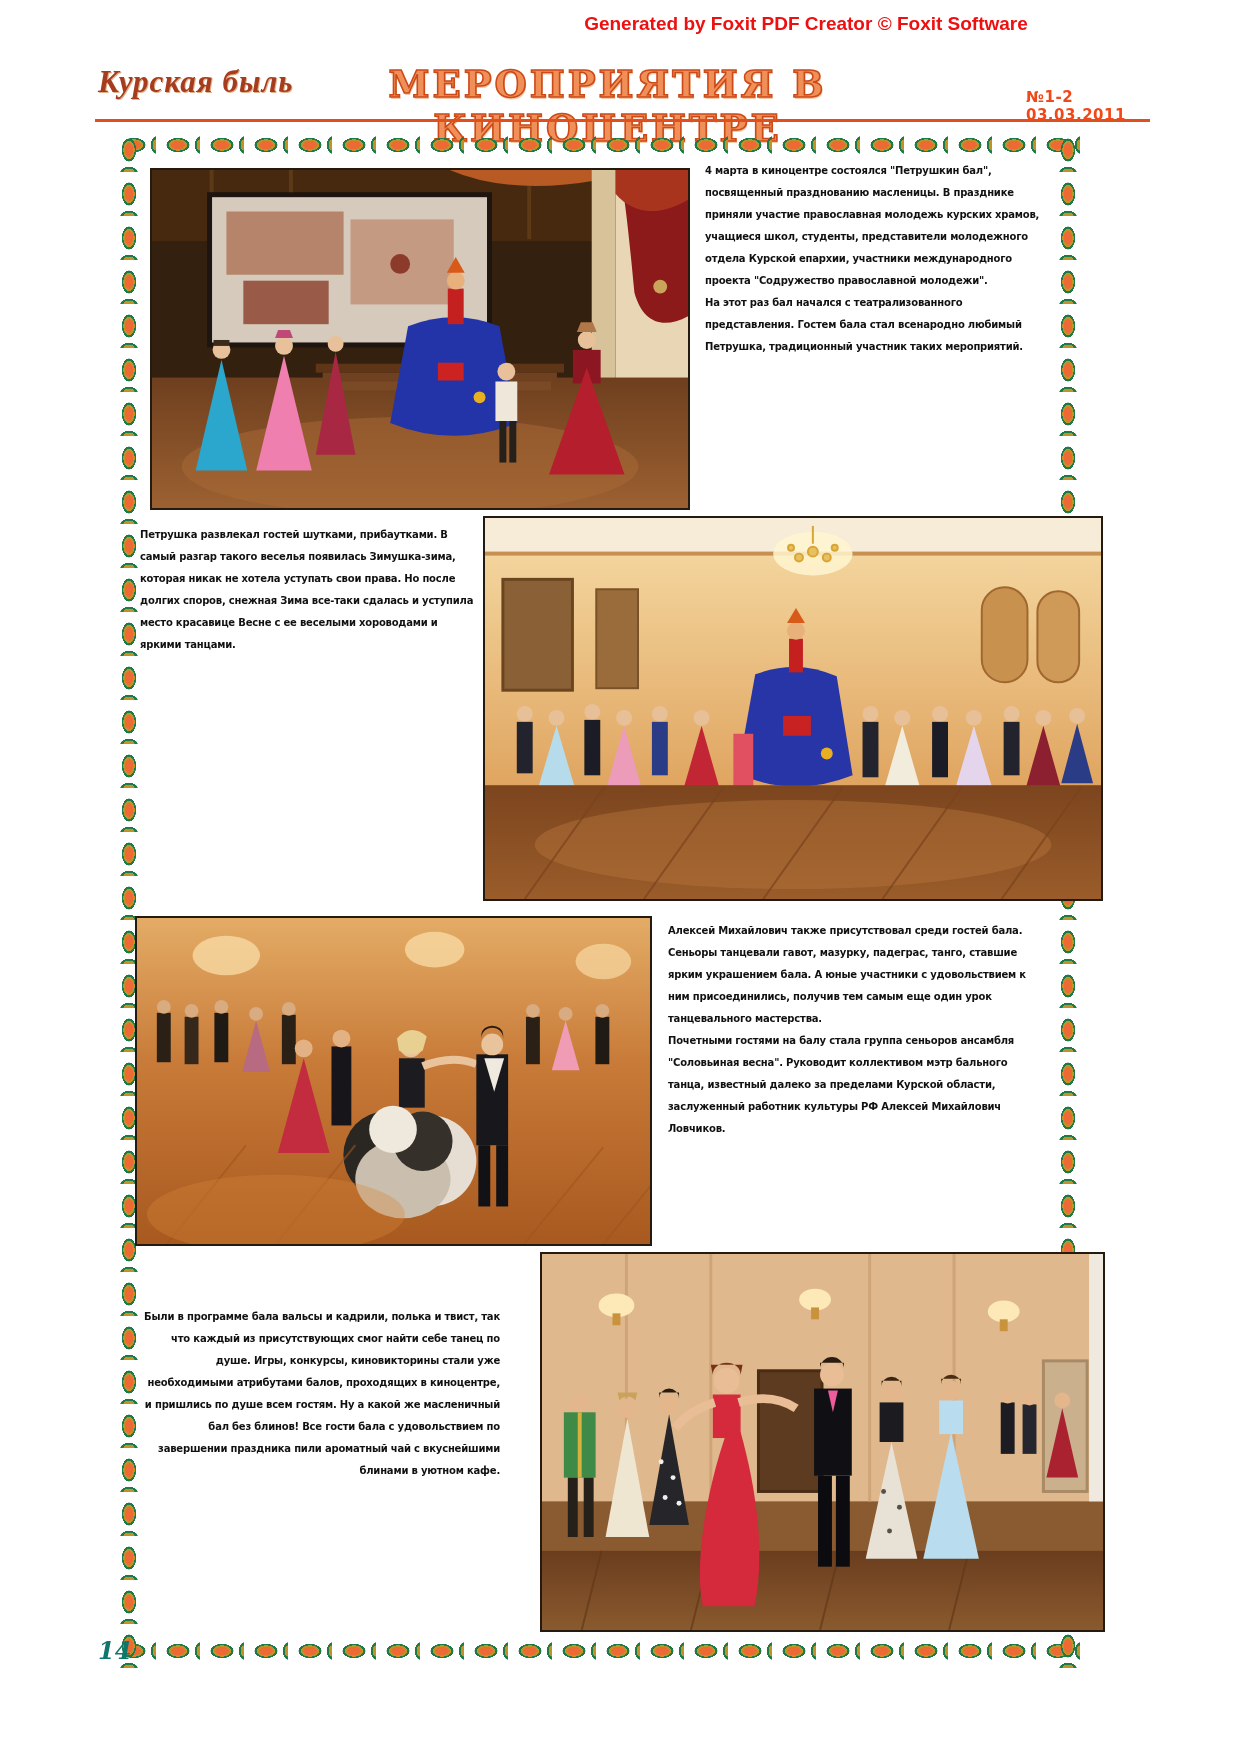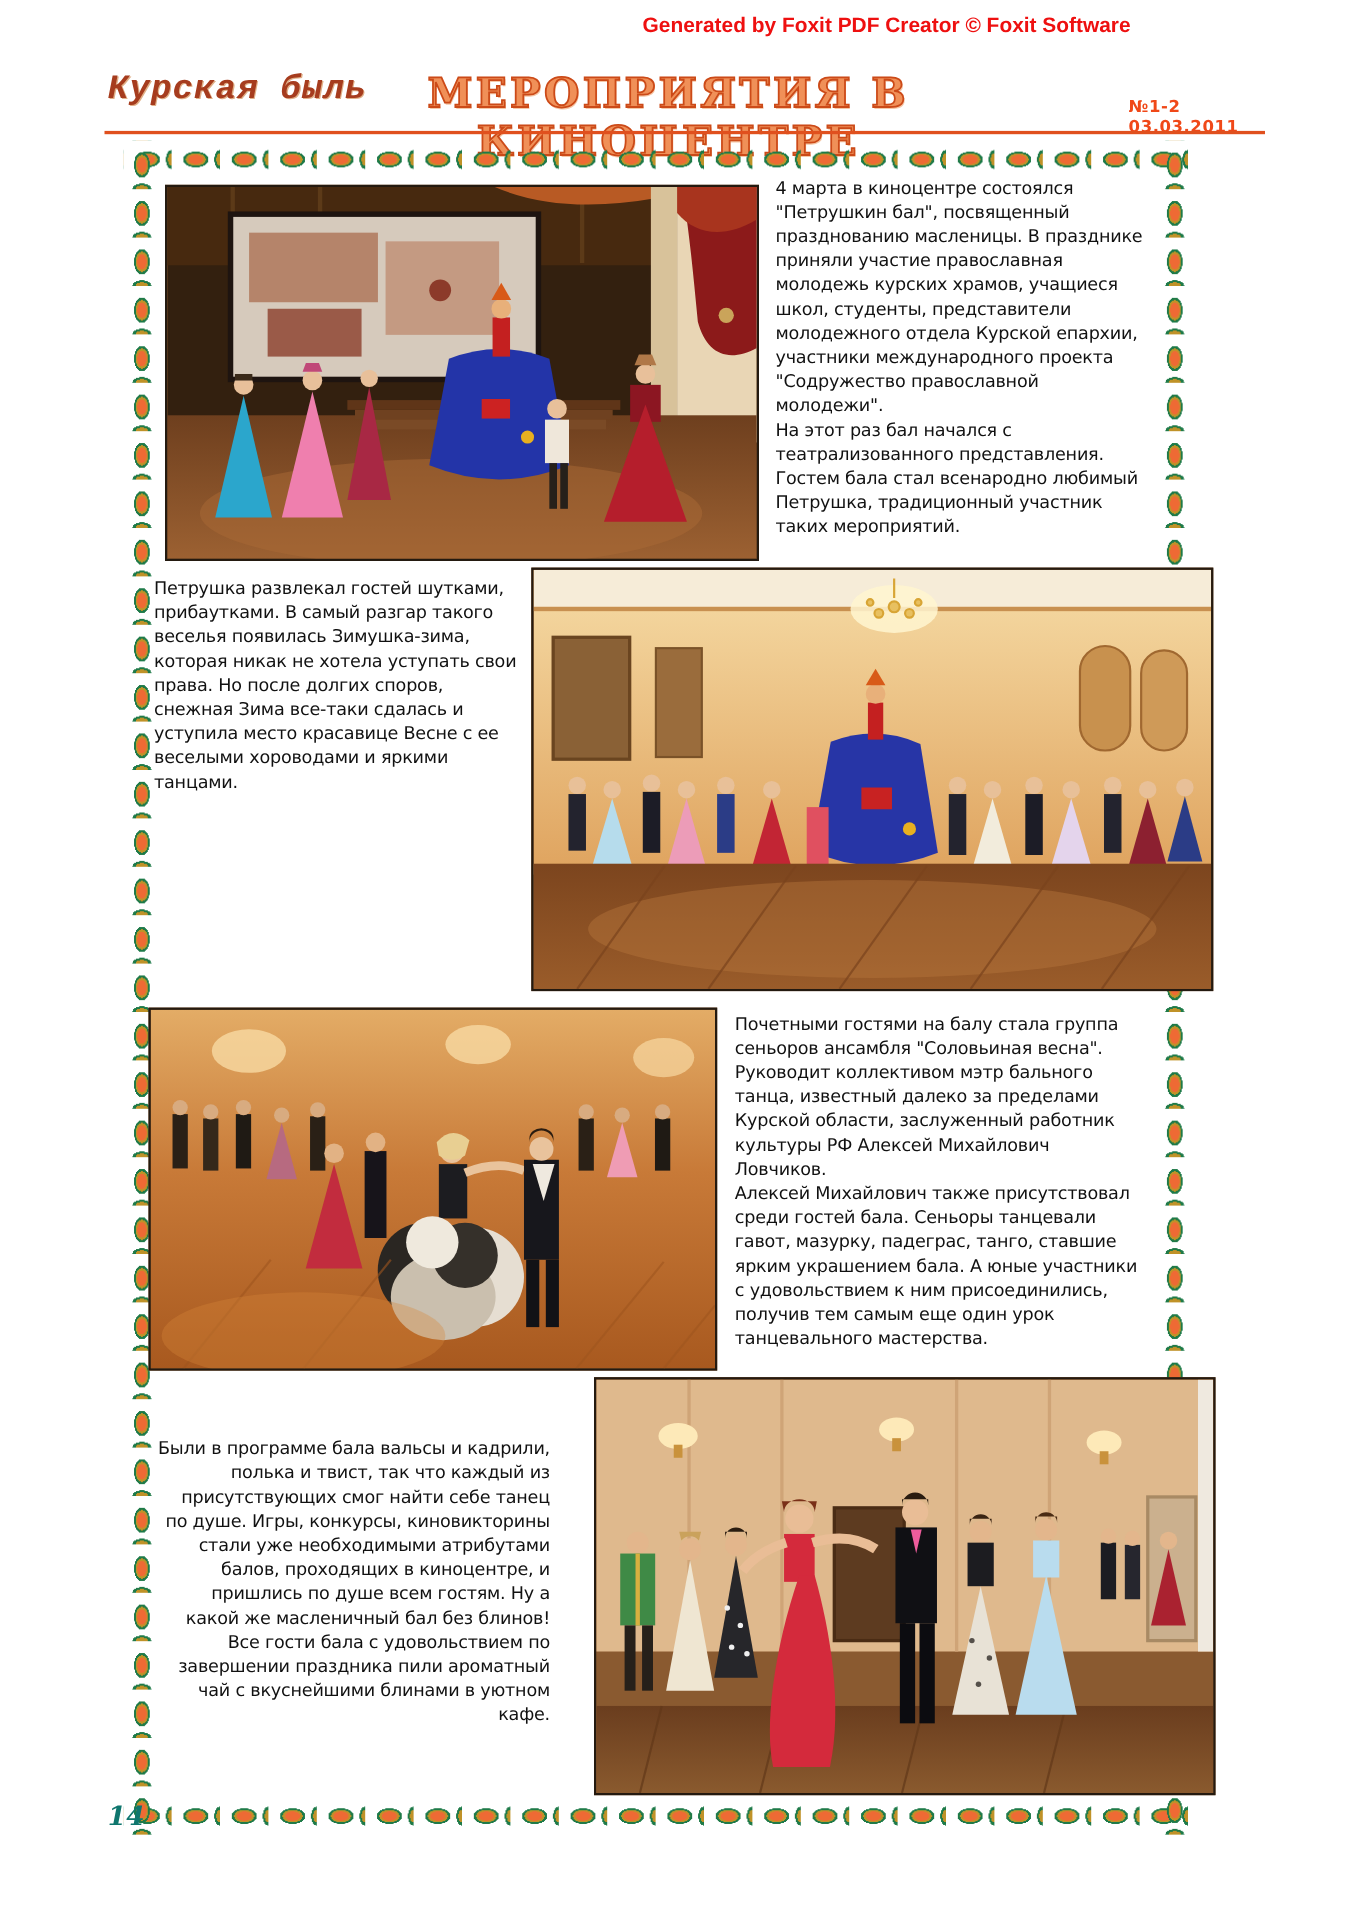--- a/index.html
+++ b/index.html
@@ -8,21 +8,21 @@
 
   
   .wm{position:absolute;left:526px;top:12px;width:560px;text-align:center;
       font-family:"Liberation Sans",sans-serif;font-weight:bold;font-size:19px;line-height:23px;}
   .wm-red{color:#ee1010;}
   .wm-blue{color:#1515dd;}
   .wm-note{margin-left:26px;}
 
   
   .masthead{position:absolute;left:98px;top:64px;
-            font-family:Liberation Mono, monospace;font-style:italic;font-weight:bold;
+            font-family:Liberation Serif, serif;font-style:italic;font-weight:bold;
             font-size:31px;color:#a63c1e;text-shadow:1px 1px 0 #e0b088;letter-spacing:1px;}
   .section-title{position:absolute;left:295px;top:62px;width:625px;text-align:center;
             font-family:"DejaVu Serif",serif;font-weight:bold;font-size:37px;letter-spacing:3px;
             color:#f09058;-webkit-text-stroke:1.6px #cc4a18;text-shadow:1px 2px 0 #f5c8a8;}
   .issue{position:absolute;left:1026px;top:88px;width:150px;
          font-weight:bold;font-size:15px;color:#f04818;letter-spacing:0.5px;}
   .rule{position:absolute;left:95px;top:119px;width:1055px;height:3px;background:#e0501e;}
 
   
   .b{position:absolute;z-index:1;}
@@ -43,22 +43,22 @@
 
   
   .photo{position:absolute;z-index:3;border:2px solid #241a10;box-sizing:border-box;overflow:hidden;background:#8a5a30;}
   .photo svg{display:block;width:100%;height:100%;}
   .photo1{left:150px;top:168px;width:540px;height:342px;}
   .photo2{left:483px;top:516px;width:620px;height:385px;}
   .photo3{left:135px;top:916px;width:517px;height:330px;}
   .photo4{left:540px;top:1252px;width:565px;height:380px;}
 
   
-  .para{position:absolute;z-index:2;font-weight:normal;color:#111111;
-        font-size:16px;line-height:22px;letter-spacing:-0.2px;}
+  .para{position:absolute;z-index:2;font-weight:bold;color:#111111;
+        font-size:10px;line-height:22px;letter-spacing:-0.2px;}
   .para p{margin:0;}
   .para1{left:705px;top:160px;width:335px;text-align:left;}
   .para2{left:140px;top:524px;width:335px;text-align:left;}
   .para3{left:668px;top:920px;width:372px;text-align:left;}
   .para4{left:140px;top:1306px;width:360px;text-align:right;}
 
   
   .pagenum{position:absolute;left:98px;top:1636px;z-index:4;
            font-family:"DejaVu Serif",serif;font-style:italic;font-weight:bold;
            font-size:24px;color:#0f766e;text-align:right;}
@@ -283,22 +283,22 @@
         <line x1="30" y1="330" x2="110" y2="230"></line>
           <line x1="140" y1="330" x2="220" y2="230"></line>
         <line x1="390" y1="330" x2="470" y2="232"></line>
           <line x1="470" y1="330" x2="517" y2="272"></line>
       </g>
       <ellipse cx="140" cy="300" rx="130" ry="40" fill="#d88838" opacity="0.35"></ellipse>
     </svg>
   </div>
 
   <div class="para para3">
+    <p>Алексей Михайлович также присутствовал среди гостей бала. Сеньоры танцевали гавот, мазурку, падеграс, танго, ставшие ярким украшением бала. А юные участники с удовольствием к ним присоединились, получив тем самым еще один урок танцевального мастерства.</p>
     <p>Почетными гостями на балу стала группа сеньоров ансамбля "Соловьиная весна". Руководит коллективом мэтр бального танца, известный далеко за пределами Курской области, заслуженный работник культуры РФ Алексей Михайлович Ловчиков.</p>
-    <p>Алексей Михайлович также присутствовал среди гостей бала. Сеньоры танцевали гавот, мазурку, падеграс, танго, ставшие ярким украшением бала. А юные участники с удовольствием к ним присоединились, получив тем самым еще один урок танцевального мастерства.</p>
   </div>
 
   <div class="photo photo4">
     <svg viewBox="0 0 565 380" preserveAspectRatio="none">
       <defs>
         <linearGradient id="fl4" x1="0" y1="0" x2="0" y2="1">
           <stop offset="0" stop-color="#6a3d1e"></stop>
             <stop offset="1" stop-color="#8a5a2e"></stop>
         </linearGradient>
       </defs>

